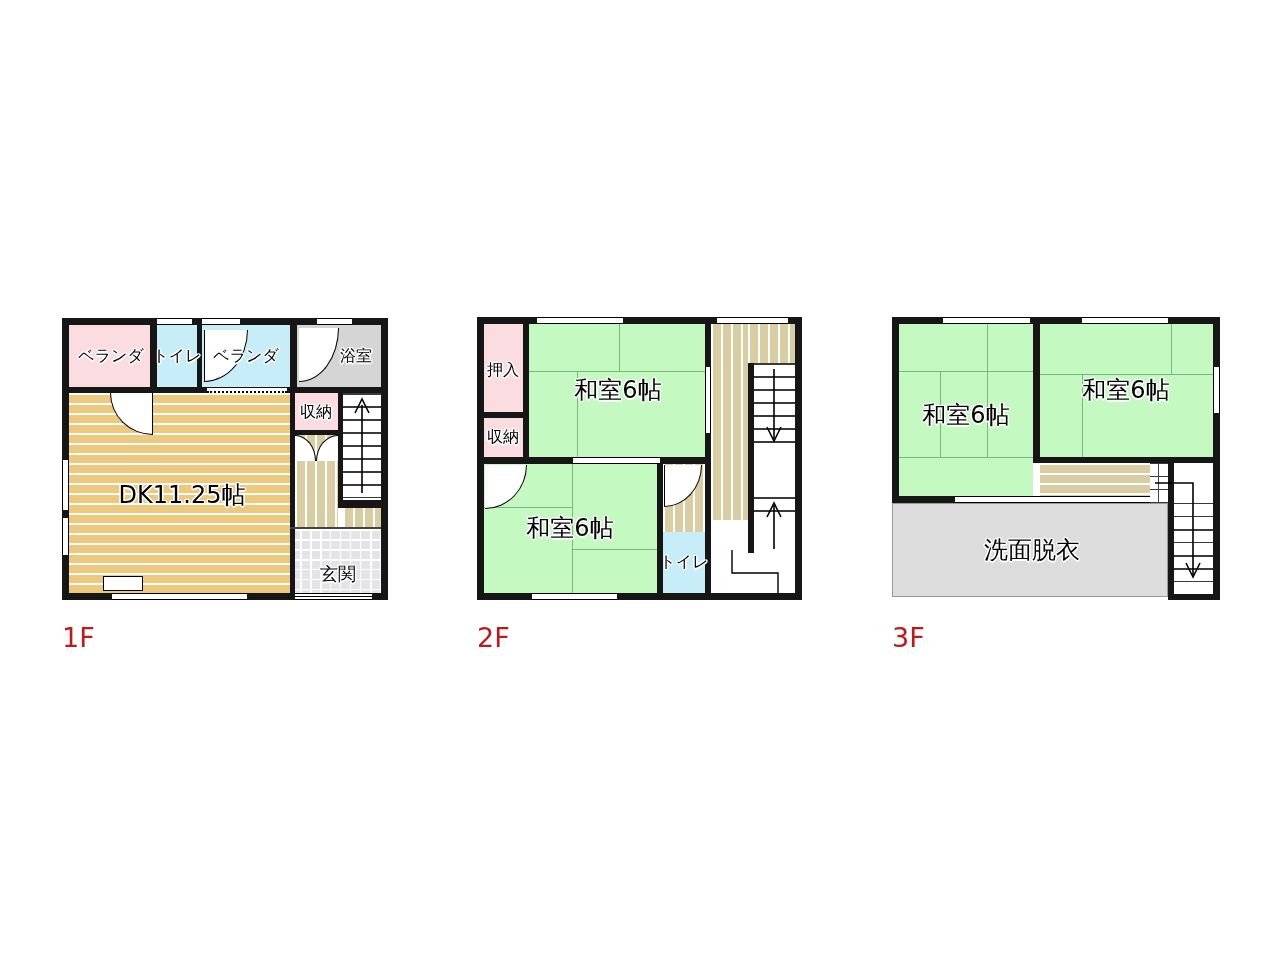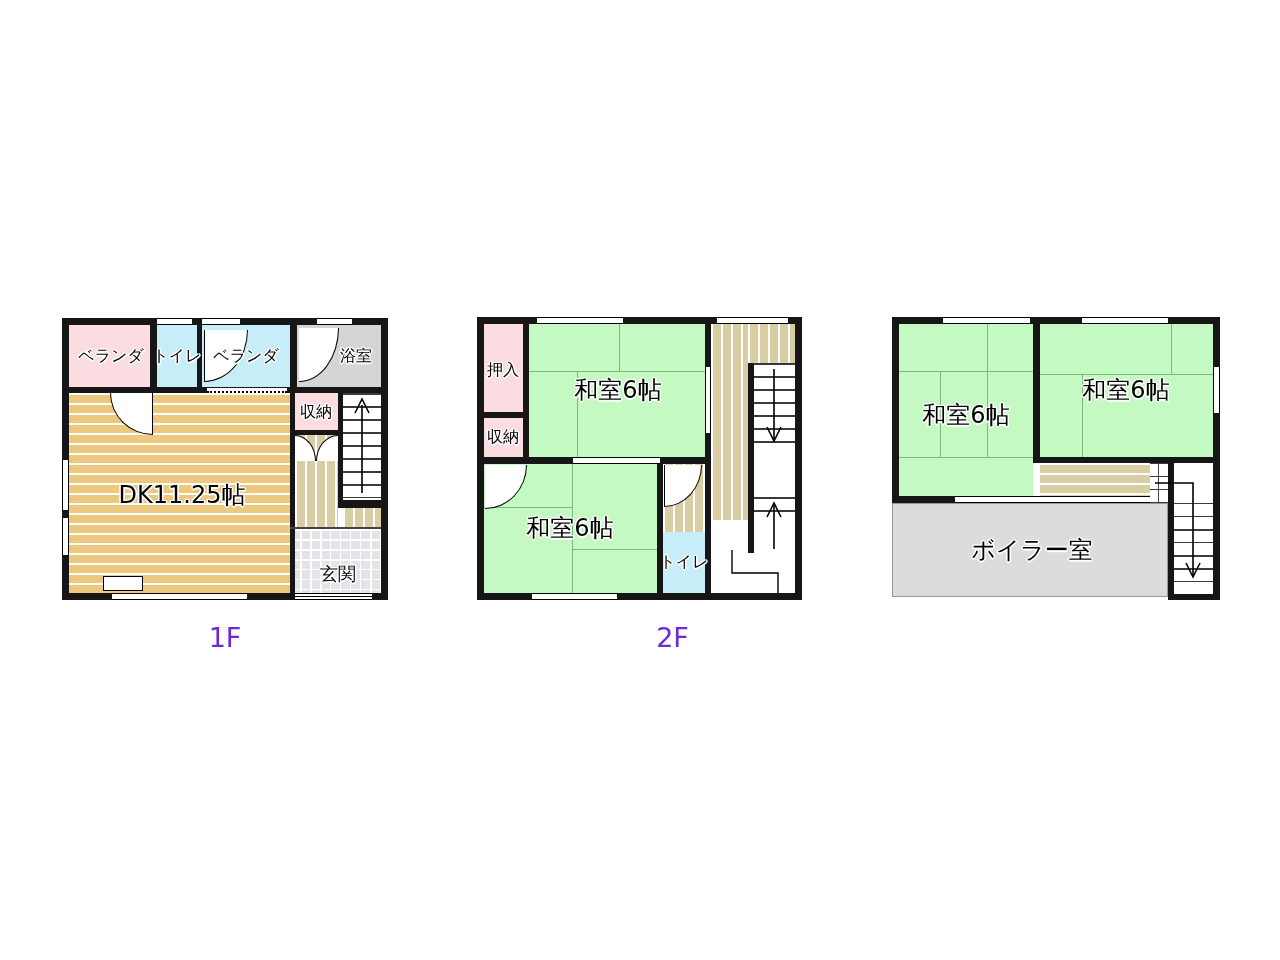--- a/index.html
+++ b/index.html
@@ -45,21 +45,21 @@
   .door{position:absolute;background:#fff;box-sizing:border-box;}
   .arc-bl{border-bottom-left-radius:100% 100%;border-left:1.8px solid #000;border-bottom:1.8px solid #000;}
   .arc-br{border-bottom-right-radius:100% 100%;border-right:1.8px solid #000;border-bottom:1.8px solid #000;}
   .arc-tl{border-top-left-radius:100% 100%;border-top:1.8px solid #000;border-left:1.8px solid #000;}
   .arc-tr{border-top-right-radius:100% 100%;border-top:1.8px solid #000;border-right:1.8px solid #000;}
   .lbl{position:absolute;transform:translate(-50%,-50%);white-space:nowrap;line-height:1;
       font-size:16px;letter-spacing:0;color:#000;
       text-shadow:-1px -1px 0 #fff,1px -1px 0 #fff,-1px 1px 0 #fff,1px 1px 0 #fff,
                   0 -1.5px 0 #fff,0 1.5px 0 #fff,-1.5px 0 0 #fff,1.5px 0 0 #fff;}
   .big{font-size:24px;}
-  .floor-label{position:absolute;left:0;right:0;text-align:center;font-size:27px;color:#6d28d9;}
+  .floor-label{position:absolute;left:0;right:0;font-size:27px;color:#b91c1c;}
   svg{position:absolute;overflow:visible;}
 </style>
 </head>
 <body>
 
 <div class="canvas">
 
   <div class="floor" style="left:62px;top:318px;width:326px;height:282px;">
 
     <div class="room pink" style="left:7px;top:7px;width:81px;height:62px;"></div>
@@ -220,16 +220,17 @@
     <div class="window-h" style="left:63px;top:179px;width:88px;height:7px;"></div>
     <div class="slide-h" style="left:148px;top:179px;width:110px;height:7px;"></div>
 
     <svg style="left:258px;top:146px;" width="64" height="125">
       <polyline points="5,20 43,20 43,112" fill="none" stroke="#000" stroke-width="1.6"></polyline>
       <polyline points="36,100 43,114 50,100" fill="none" stroke="#000" stroke-width="1.6"></polyline>
     </svg>
 
     <div class="lbl big" style="left:74px;top:98px;">和室6帖</div>
     <div class="lbl big" style="left:234px;top:73px;">和室6帖</div>
-    <div class="lbl big" style="left:140px;top:233px;">ボイラー室</div>
+    <div class="lbl big" style="left:140px;top:233px;">洗面脱衣</div>
+    <div class="floor-label" style="top:305px;">3F</div>
   </div>
 
 </div>
 
 </body></html>

